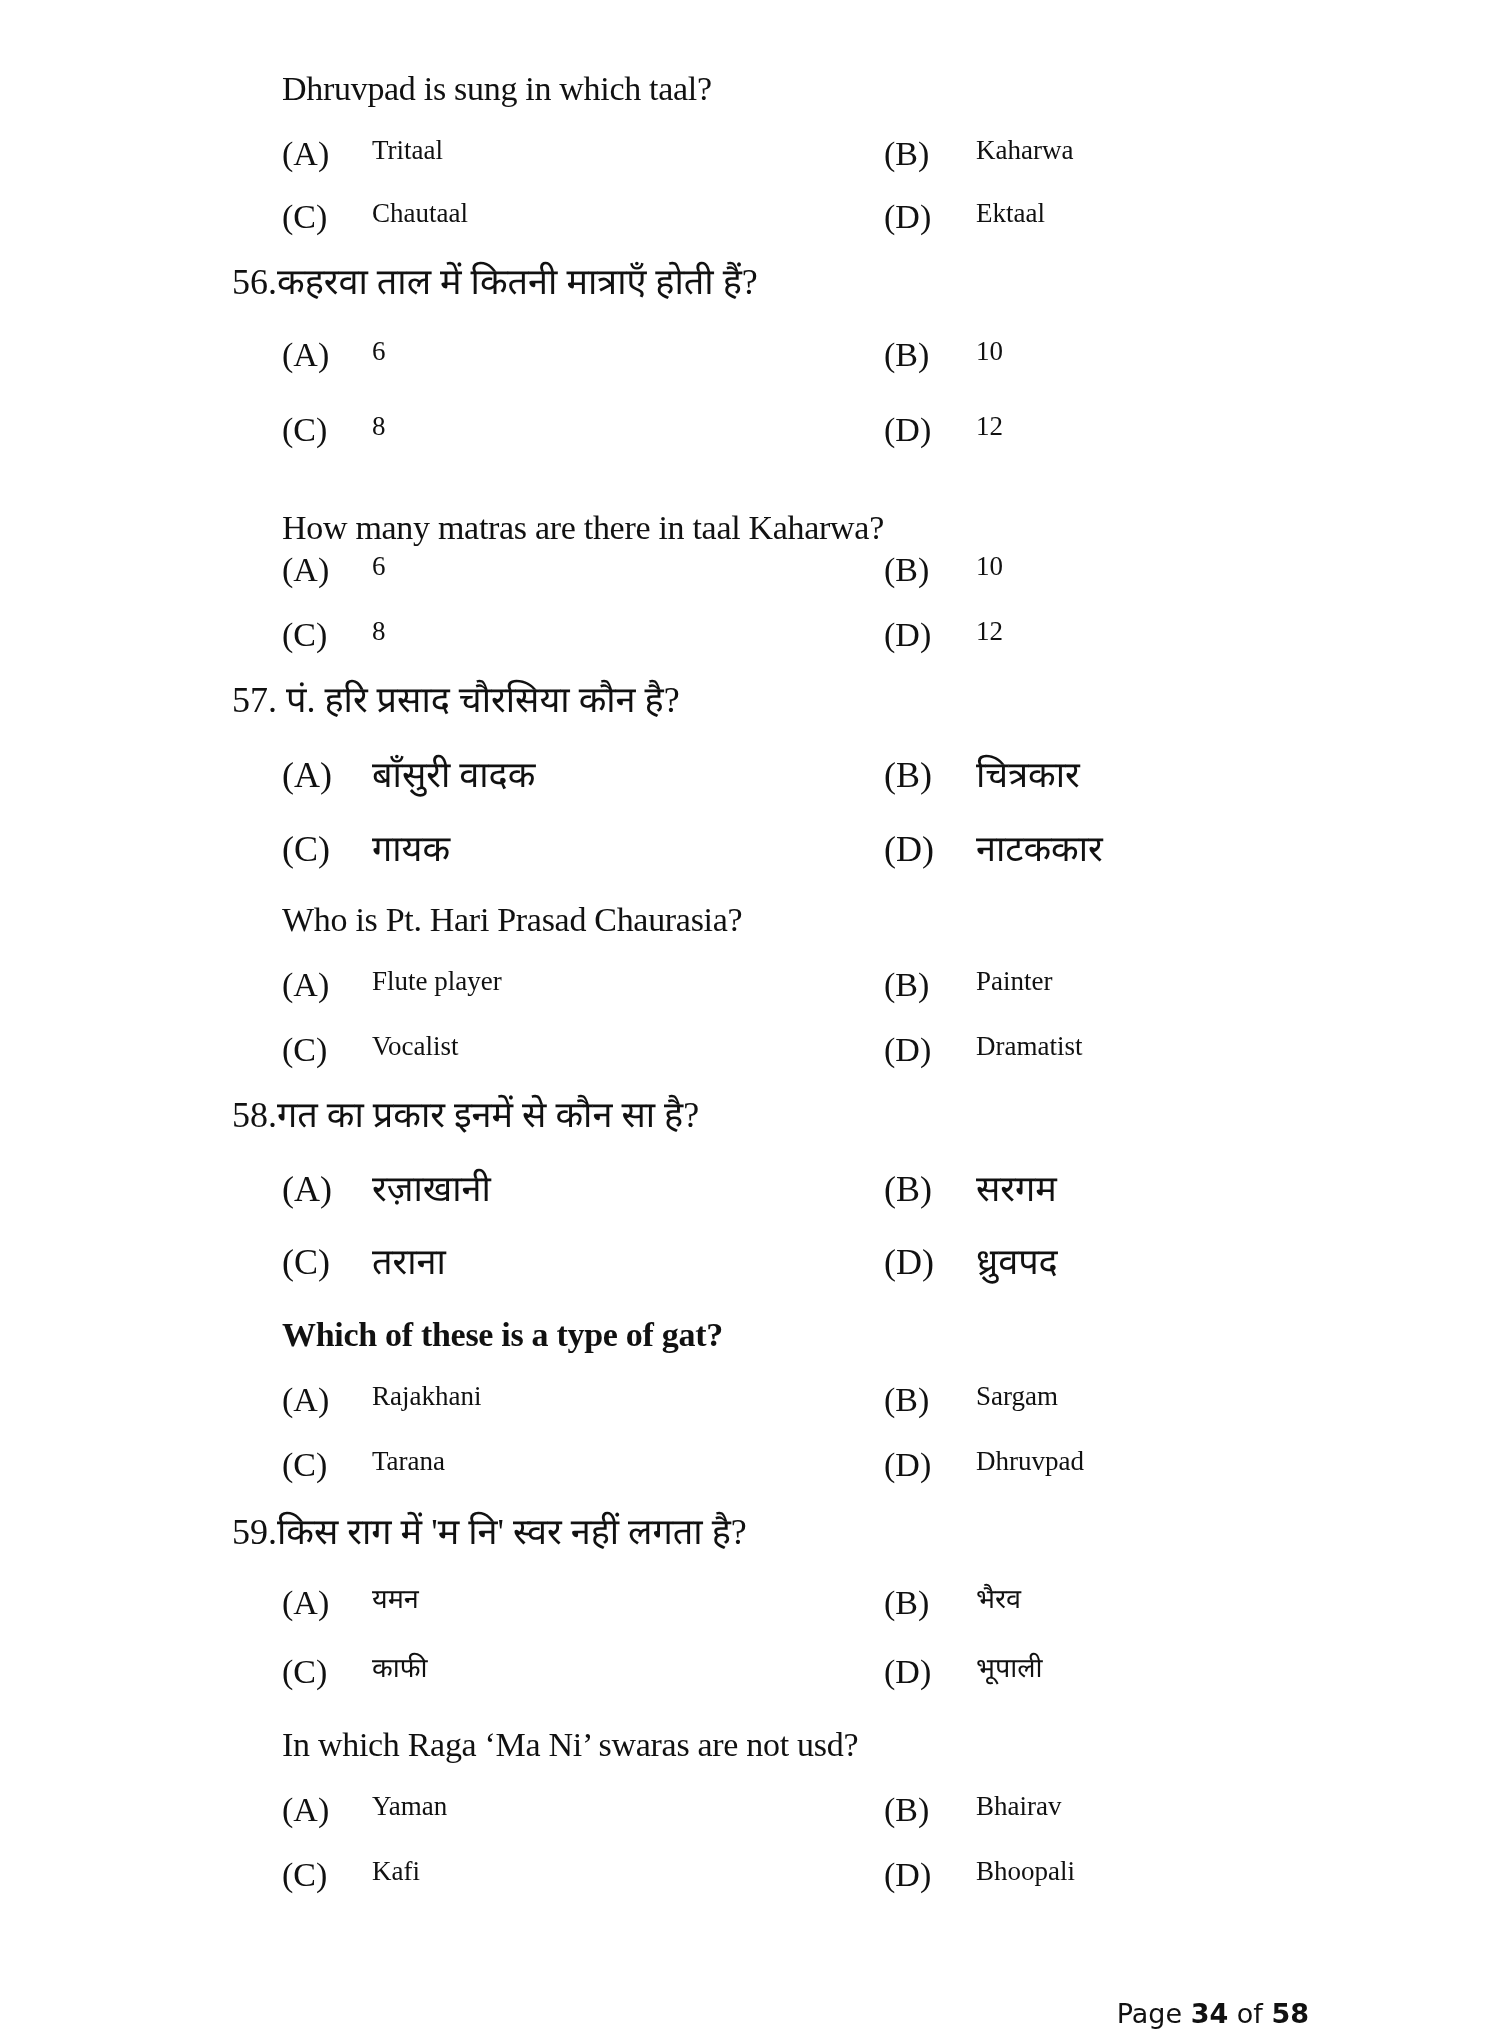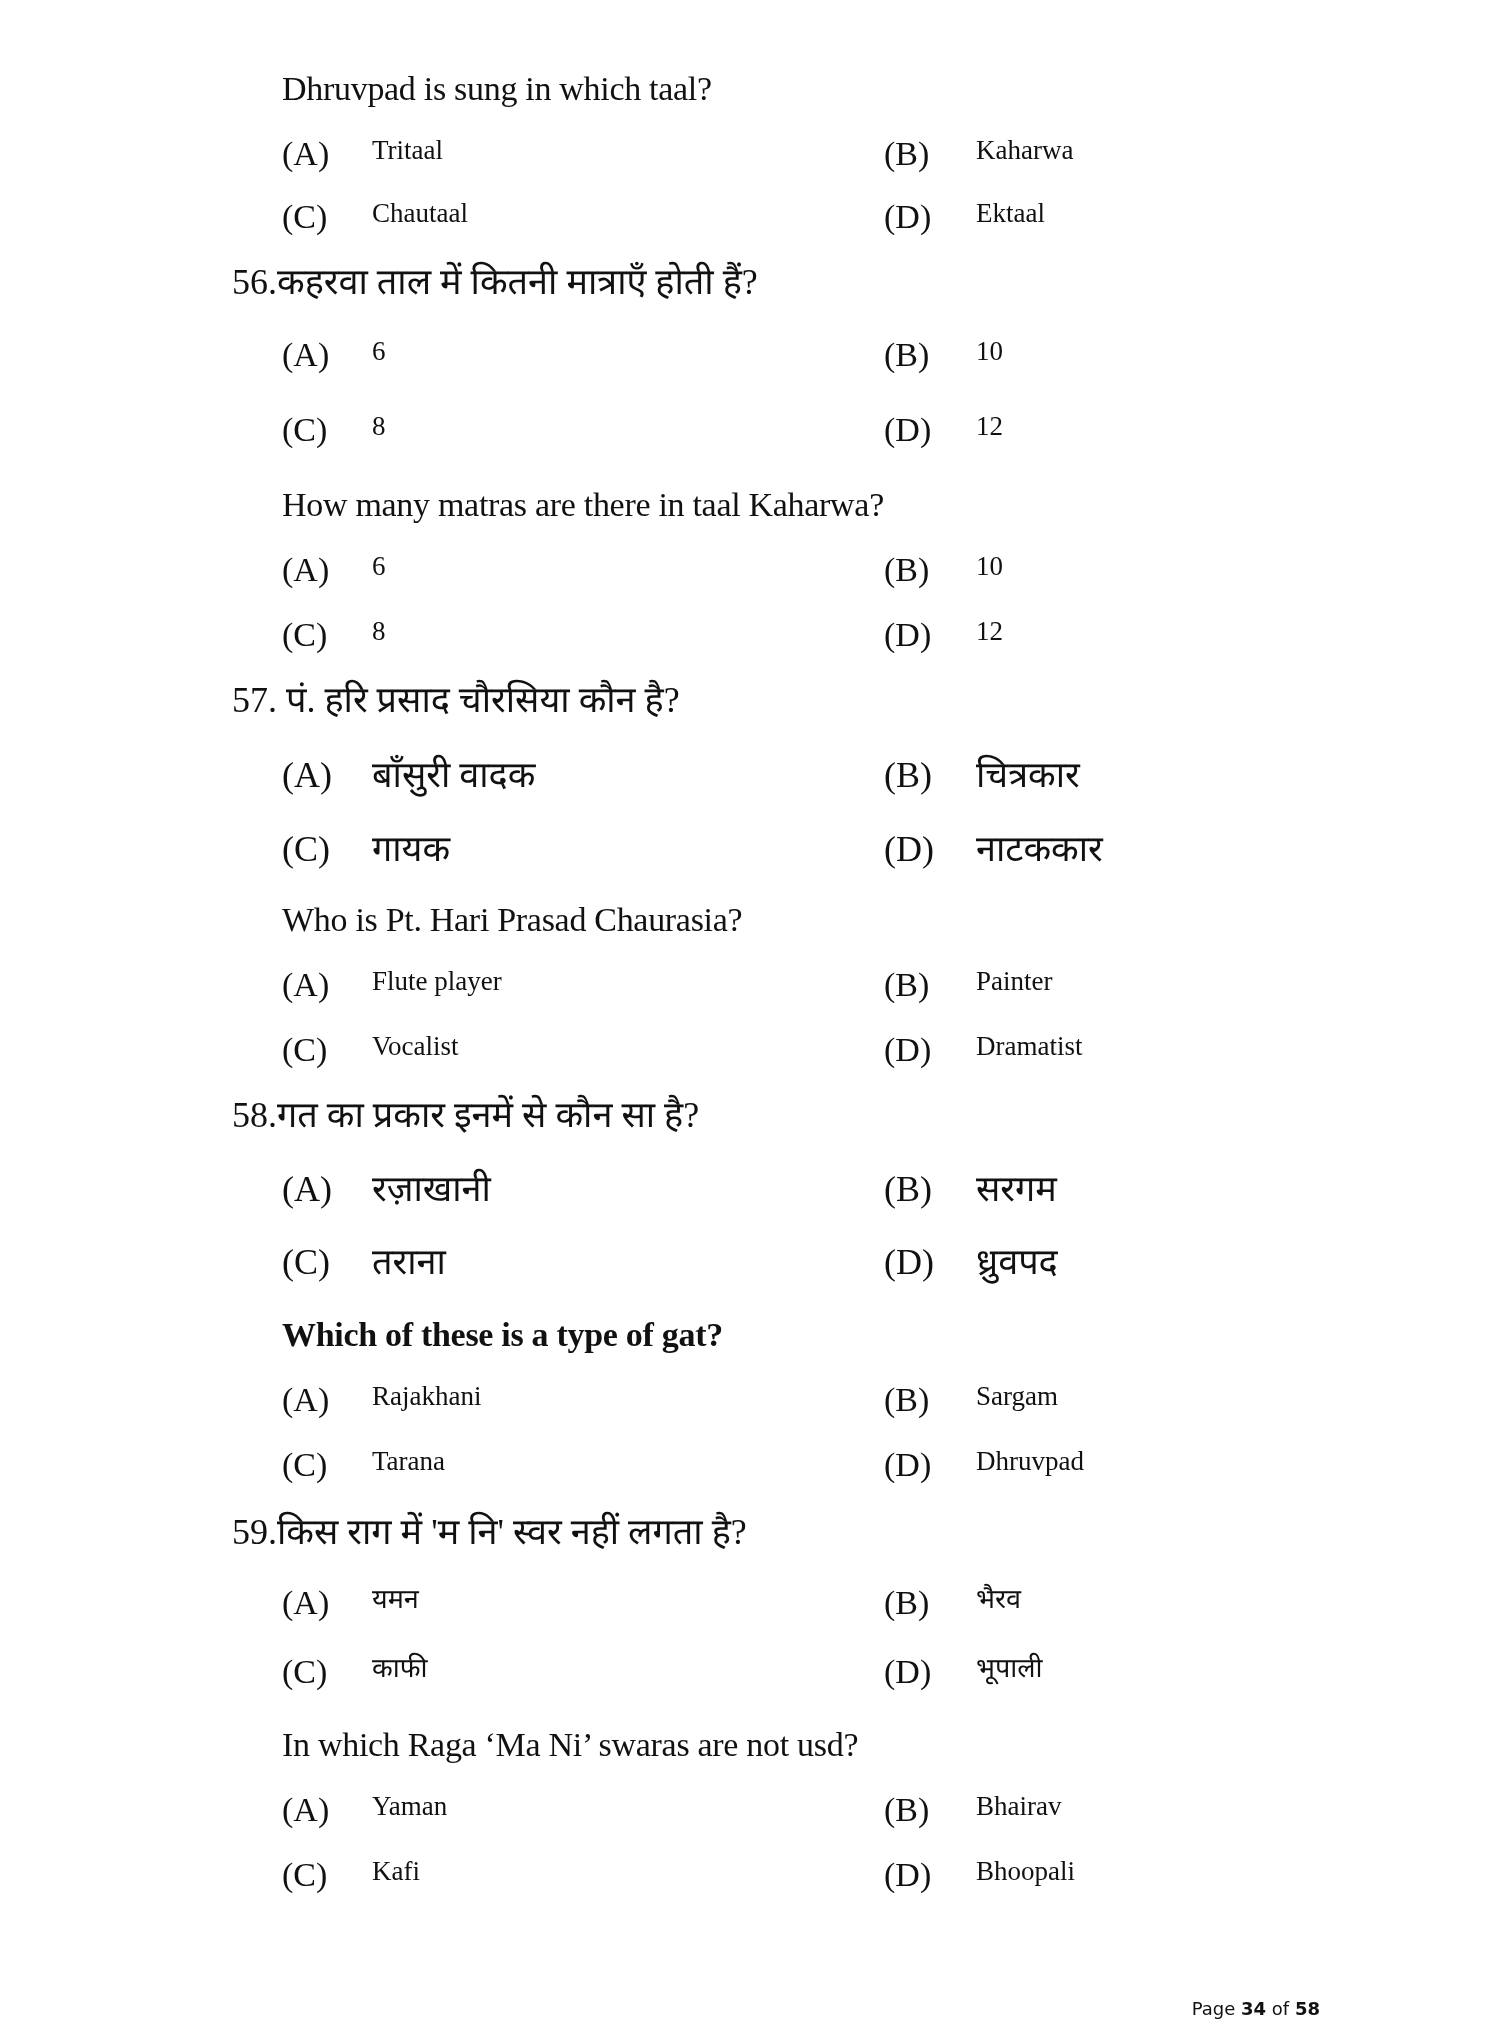--- a/index.html
+++ b/index.html
@@ -9,22 +9,22 @@
   .q-en { left: 282px; font-size: 34px; letter-spacing: -0.3px; }
   .q-hi { left: 232px; font-size: 36px; }
   .opt-letter { position: absolute; font-size: 34px; line-height: 1; white-space: nowrap; }
   .opt-text { position: absolute; font-size: 27px; line-height: 1; white-space: nowrap; }
   .opt-hi .opt-letter, .opt-hi .opt-text { font-size: 36px; }
   .optrow { position: absolute; left: 0; width: 1505px; height: 40px; }
   .la { left: 282px; }
   .ta { left: 372px; }
   .lb { left: 884px; }
   .tb { left: 976px; }
-  .footer { position: absolute; right: 185px; top: 1998px; font-family: "DejaVu Sans", "Liberation Sans", sans-serif;
-            font-size: 18px; color: #111; white-space: nowrap; }
+  .footer { position: absolute; right: 196px; top: 1998px; font-family: "DejaVu Sans", "Liberation Sans", sans-serif;
+            font-size: 27px; color: #111; white-space: nowrap; }
   .footer b { font-weight: bold; }
 </style>
 </head>
 <body>
 
 <div class="line q-en" style="top:72px;">Dhruvpad is sung in which taal?</div>
 <div class="optrow" style="top:137px;">
   <span class="opt-letter la">(A)</span>
   <span class="opt-text ta">Tritaal</span>
   <span class="opt-letter lb">(B)</span>
@@ -46,21 +46,21 @@
   <span class="opt-letter lb">(B)</span>
   <span class="opt-text tb">10</span>
 </div>
 <div class="optrow" style="top:413px;">
   <span class="opt-letter la">(C)</span>
   <span class="opt-text ta">8</span>
   <span class="opt-letter lb">(D)</span>
   <span class="opt-text tb">12</span>
 </div>
 
-<div class="line q-en" style="top:488px;">How many matras are there in taal Kaharwa?</div>
+<div class="line q-en" style="top:511px;">How many matras are there in taal Kaharwa?</div>
 <div class="optrow" style="top:553px;">
   <span class="opt-letter la">(A)</span>
   <span class="opt-text ta">6</span>
   <span class="opt-letter lb">(B)</span>
   <span class="opt-text tb">10</span>
 </div>
 <div class="optrow" style="top:618px;">
   <span class="opt-letter la">(C)</span>
   <span class="opt-text ta">8</span>
   <span class="opt-letter lb">(D)</span>

